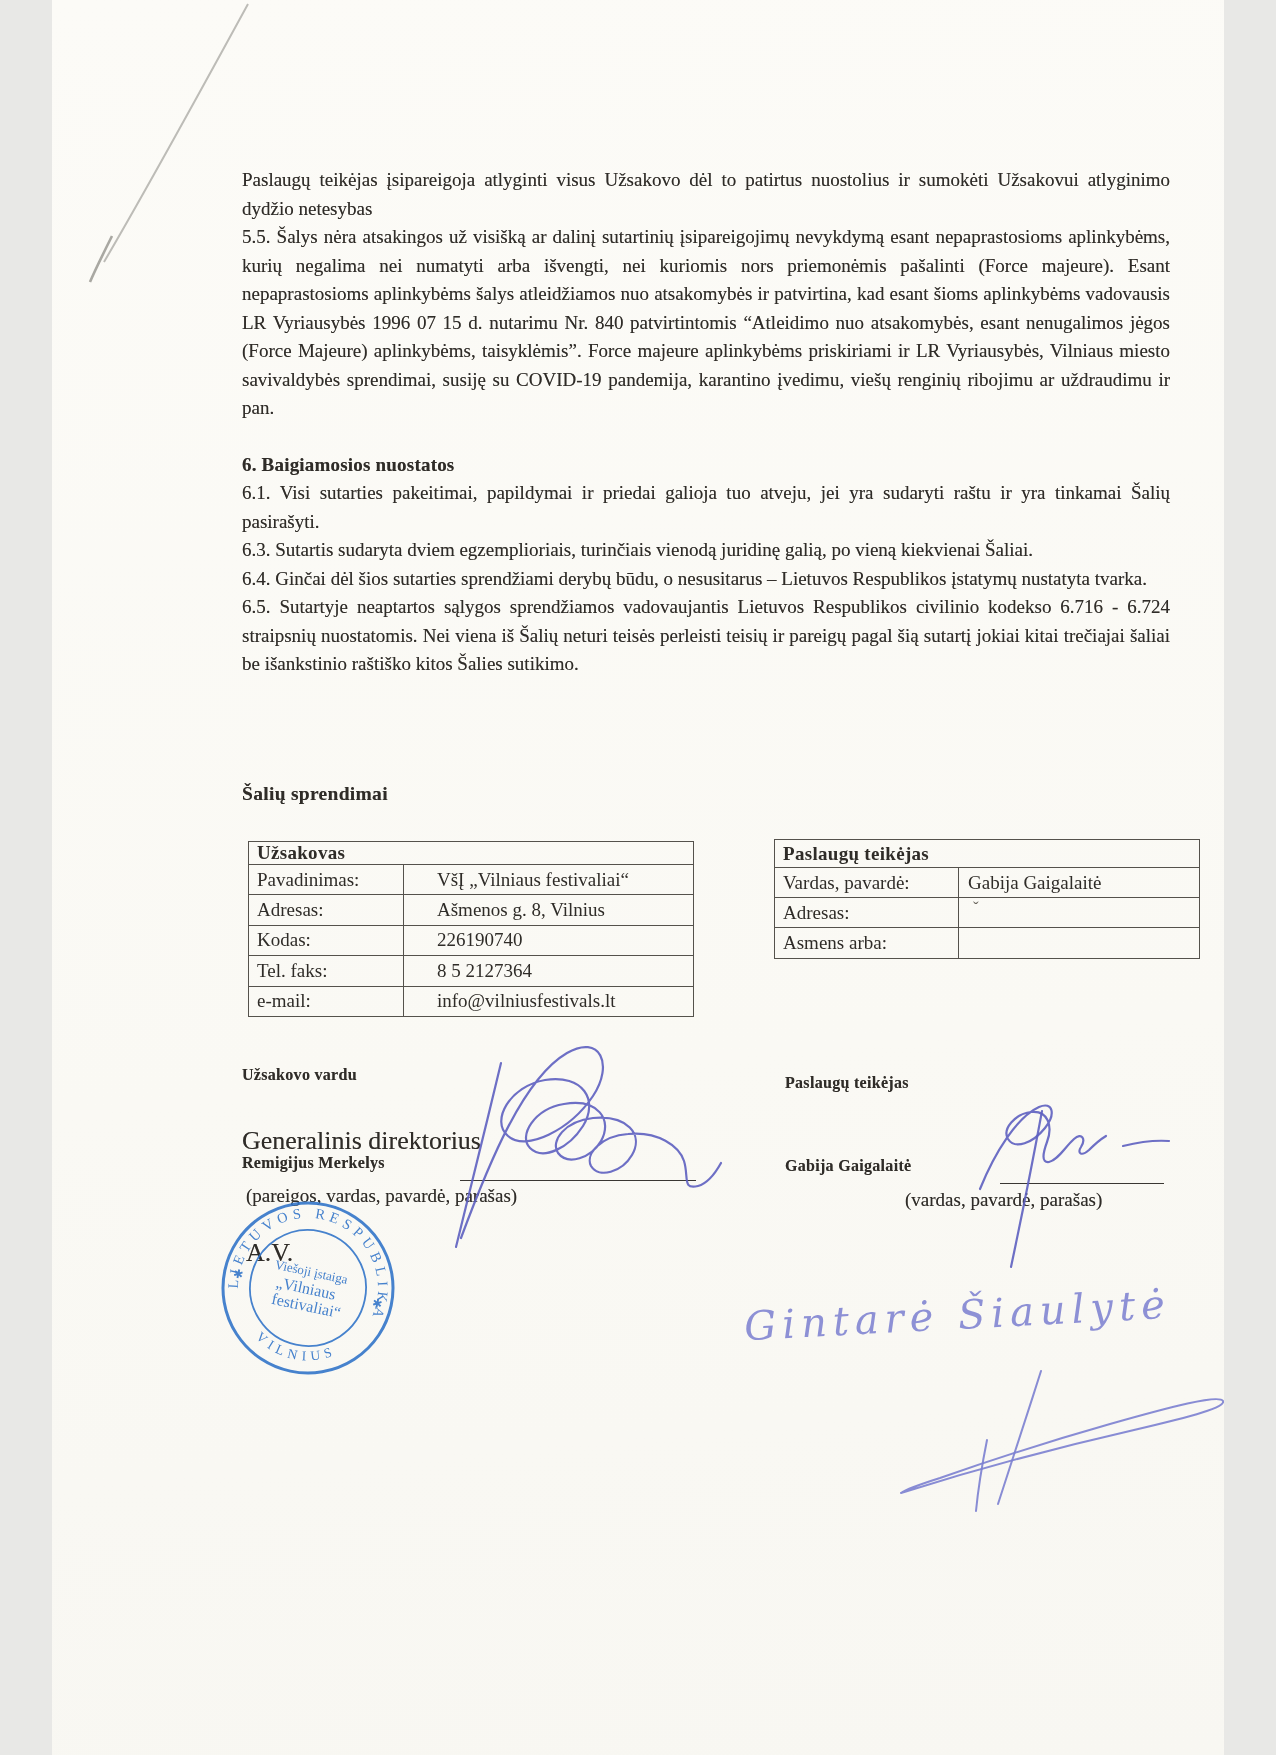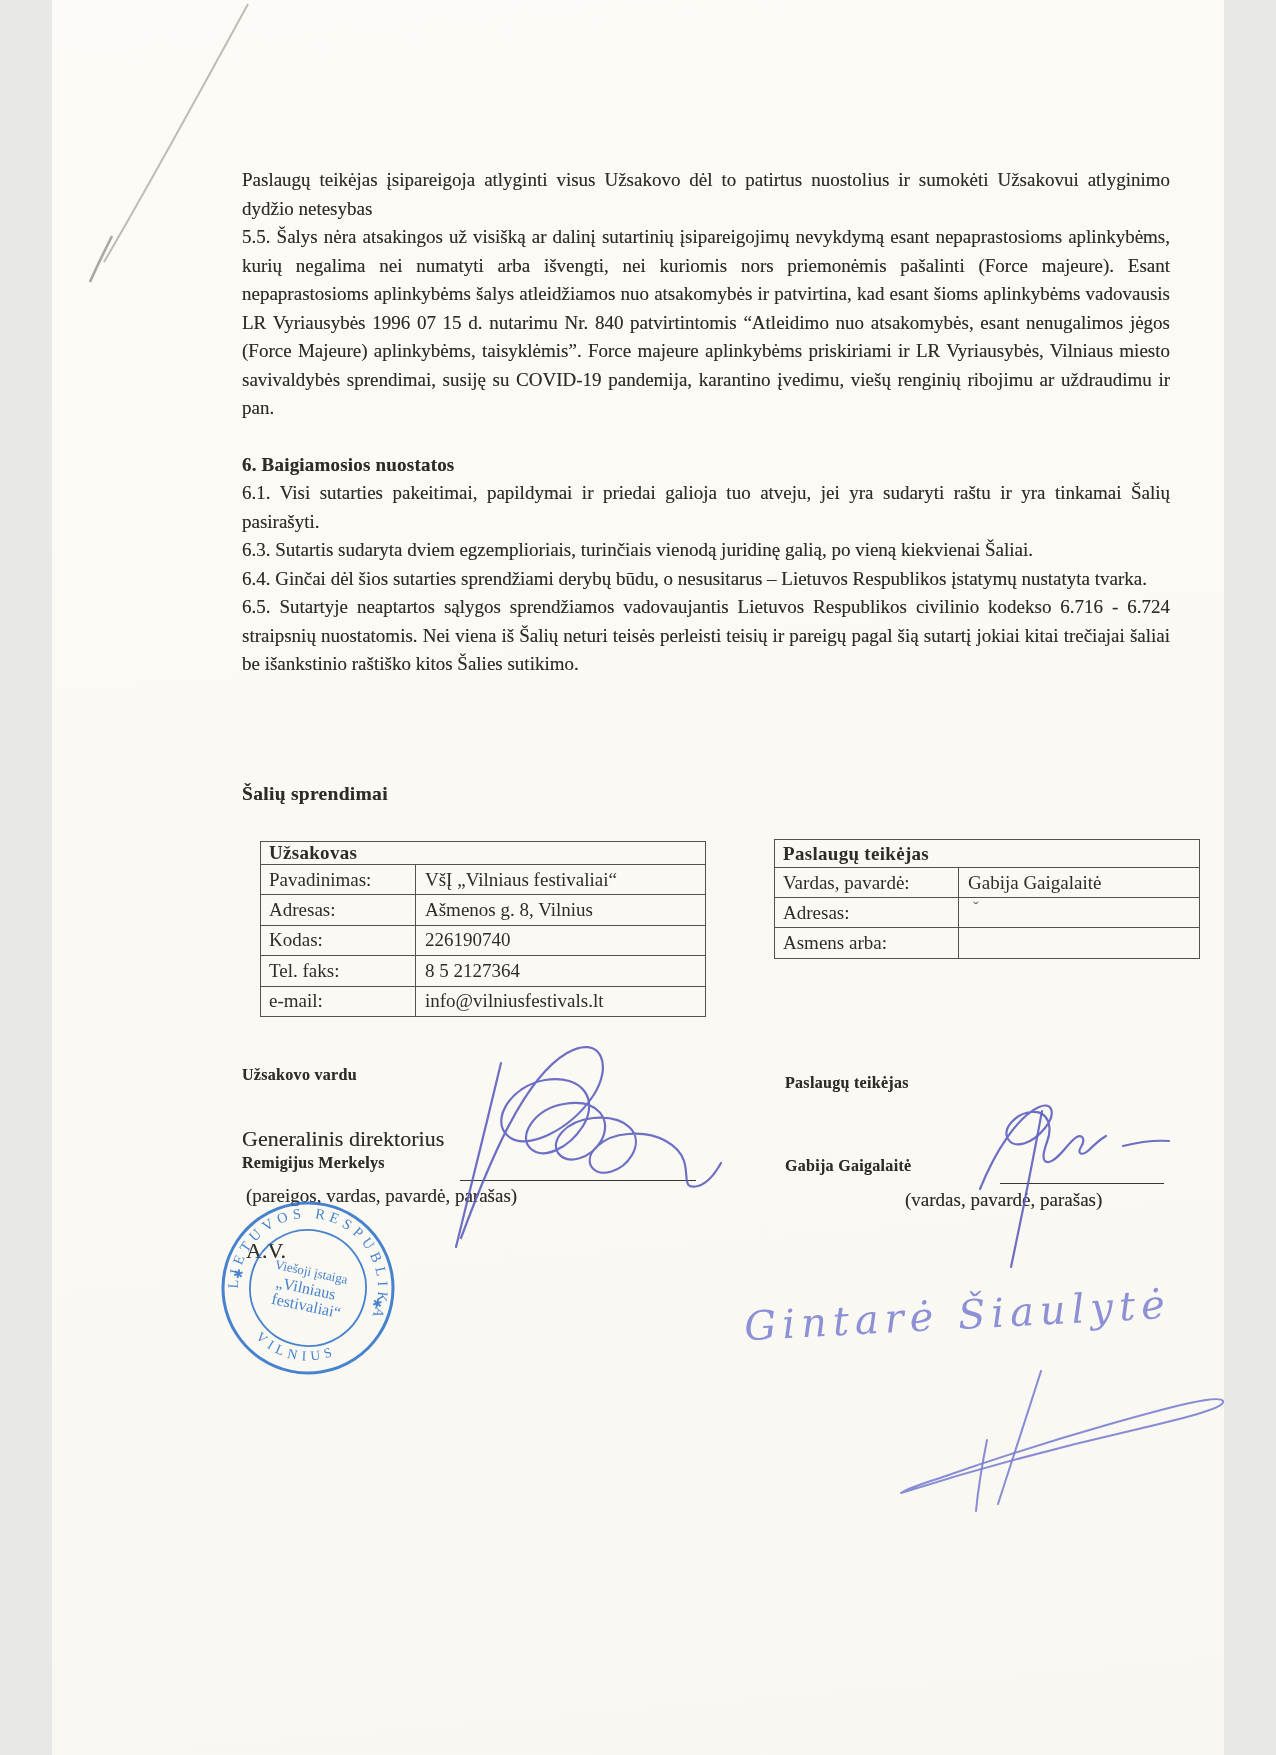--- a/index.html
+++ b/index.html
@@ -20,31 +20,31 @@
   .heading{position:absolute;font-size:19.5px;font-weight:bold;letter-spacing:.3px;
            text-shadow:0 0 .5px rgba(60,55,50,.5);}
   
   .tbl{position:absolute;border:1.6px solid #55524c;font-size:19px;background:transparent;}
   .tbl .hdr{display:flex;align-items:center;font-weight:bold;padding:0 8px;
             border-bottom:1.6px solid #55524c;letter-spacing:.3px;}
   .tbl .trow{display:flex;border-bottom:1.6px solid #55524c;}
   .tbl .trow:last-child{border-bottom:none;}
   .tbl .lbl{display:flex;align-items:center;border-right:1.6px solid #55524c;padding:0 8px;}
   .tbl .val{display:flex;align-items:center;flex:1;padding:0 9px;white-space:nowrap;}
-  .tbl-client{left:208px;top:841px;width:444px;}
+  .tbl-client{left:196px;top:841px;width:444px;}
   .tbl-client .hdr{height:22px;}
-  .tbl-client .trow{height:29.4px;}
+  .tbl-client .trow{height:29.4px;gap:24px;}
   .tbl-client .lbl{width:138px;}
   .tbl-provider{left:722px;top:839px;width:424px;}
   .tbl-provider .hdr{height:27px;}
   .tbl-provider .trow{height:29.2px;}
   .tbl-provider .lbl{width:167px;}
   .sig-label{position:absolute;font-size:16px;font-weight:bold;letter-spacing:.3px;
              text-shadow:0 0 .5px rgba(60,55,50,.5);}
-  .sig-plain{position:absolute;font-size:22px;text-shadow:0 0 .5px rgba(60,55,50,.5);}
+  .sig-plain{position:absolute;font-size:26px;text-shadow:0 0 .5px rgba(60,55,50,.5);}
   .sig-line{position:absolute;height:0;border-top:1.6px solid #3a3733;}
   .caption{position:absolute;font-size:19px;text-shadow:0 0 .5px rgba(60,55,50,.5);}
   .handwritten{
     position:absolute;left:692px;top:1292px;
     font-family:"DejaVu Serif", serif;font-style:italic;
     font-size:40px;color:#7b7fd0;letter-spacing:6px;opacity:.85;
     transform:rotate(-3deg);white-space:nowrap;
   }
   .pageno{position:absolute;left:1204px;top:1628px;font-size:20px;}
   .stray{position:absolute;left:921px;top:898px;font-size:17px;color:#6b675f;}

